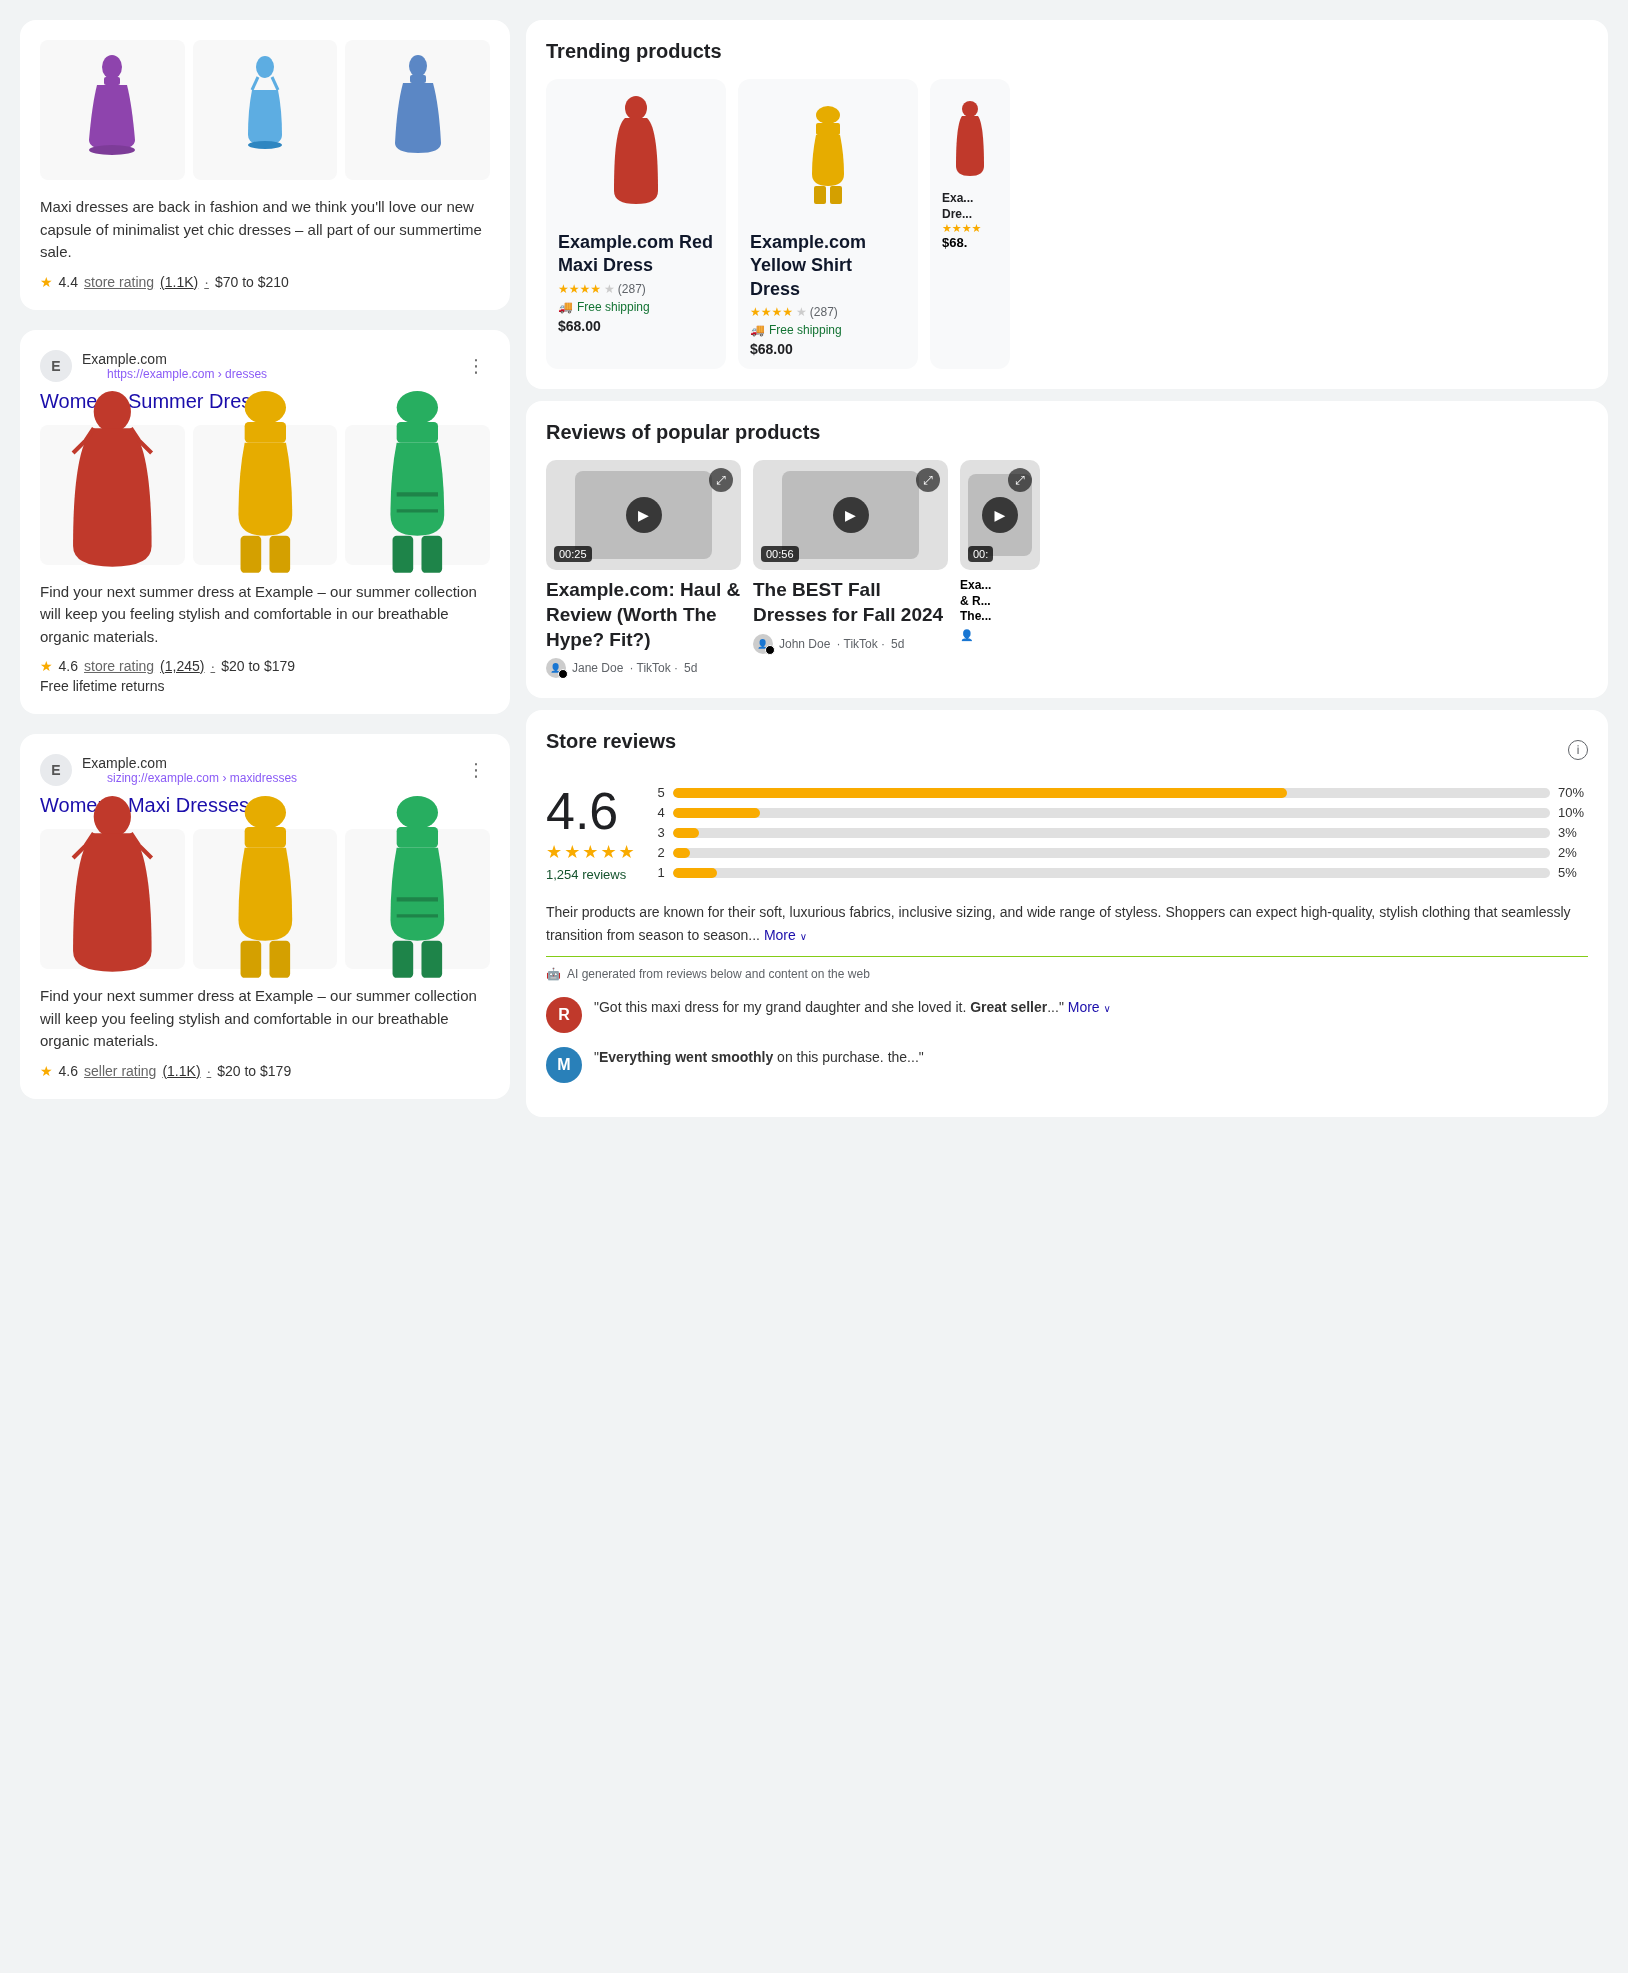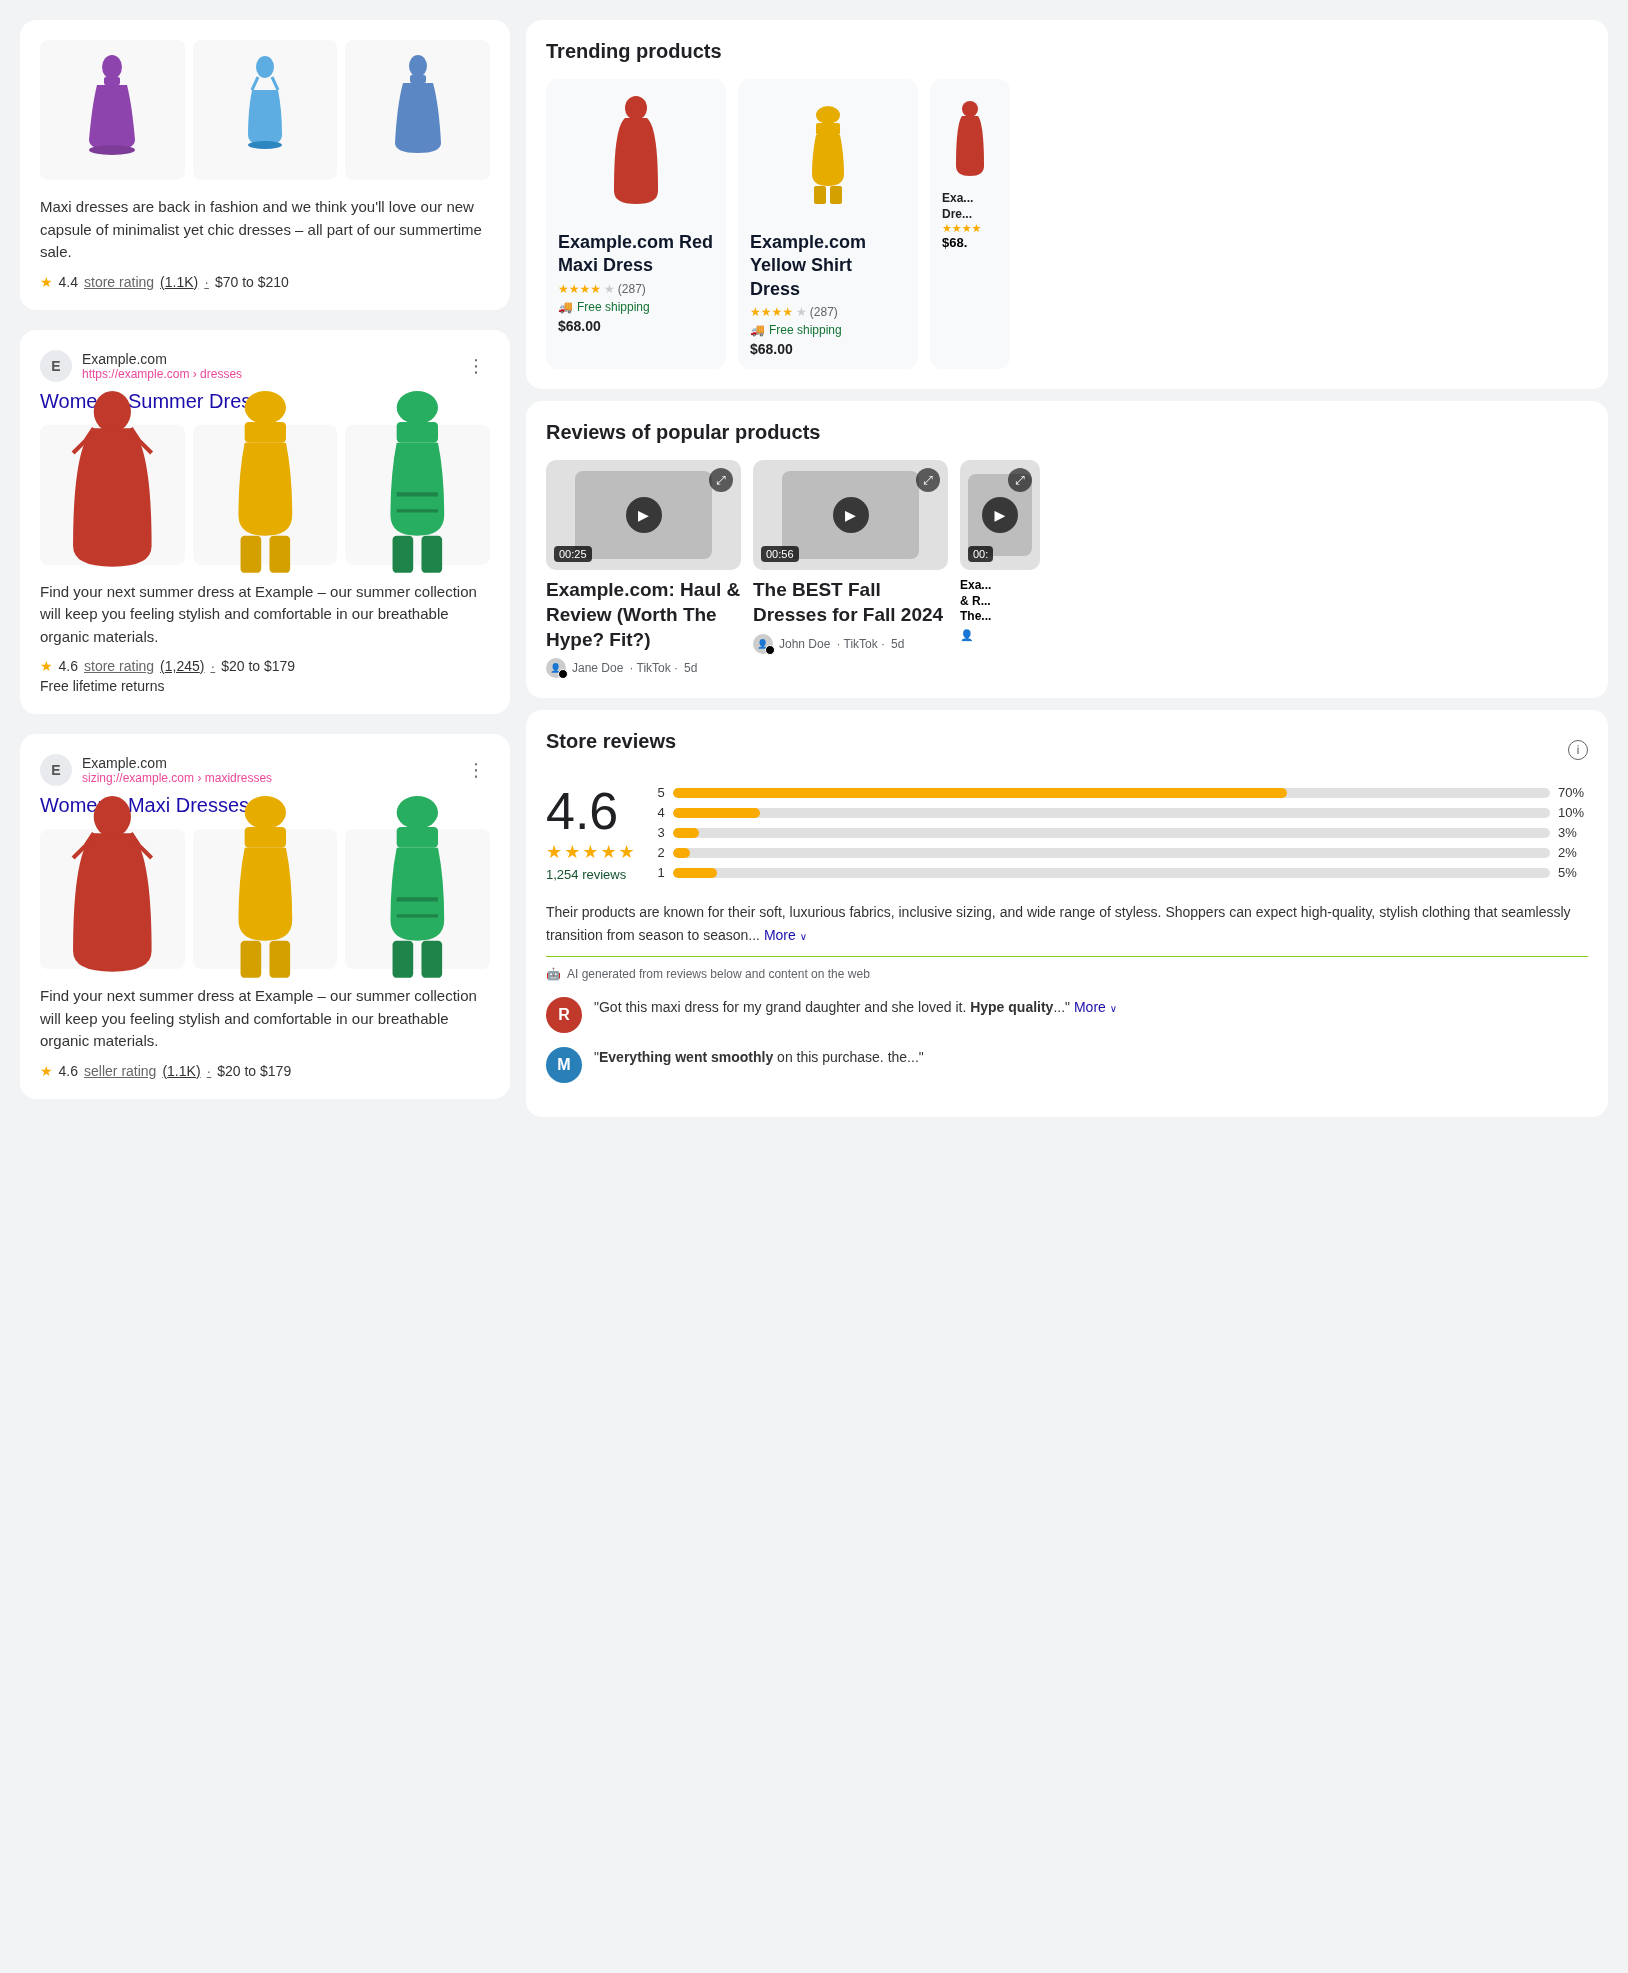--- a/index.html
+++ b/index.html
@@ -78,21 +78,21 @@
       width: 32px; height: 32px;
       border-radius: 50%;
       background: #e8eaed;
       display: flex; align-items: center; justify-content: center;
       font-size: 14px; font-weight: bold; color: #555;
       flex-shrink: 0;
     }
 
     .store-info { flex: 1; }
     .store-name { font-size: 14px; color: #333; font-weight: 500; }
-    .store-url { font-size: 12px; color: #ec4899; }
+    .store-url { font-size: 12px; color: #8b5cf6; margin-left: 25px; }
 
     .more-btn {
       width: 28px; height: 28px;
       border-radius: 50%;
       border: none; background: none;
       cursor: pointer;
       display: flex; align-items: center; justify-content: center;
       font-size: 18px; color: #666;
     }
 
@@ -769,21 +769,21 @@
     </div>
 
     <div class="ai-generated">
       <span>🤖</span>
       <span>AI generated from reviews below and content on the web</span>
     </div>
 
     <div class="review-item">
       <div class="reviewer-avatar" style="background:#c0392b;">R</div>
       <div class="review-text">
-        "Got this maxi dress for my grand daughter and she loved it. <strong>Hype quality</strong>..."
+        "Got this maxi dress for my grand daughter and she loved it. <strong>Great seller</strong>..."
         <span class="review-more"> More <span style="font-size:10px;">∨</span></span>
       </div>
     </div>
 
     <div class="review-item">
       <div class="reviewer-avatar" style="background:#2980b9;">M</div>
       <div class="review-text">
         "<strong>Everything went smoothly</strong> on this purchase. the..."
       </div>
     </div>

